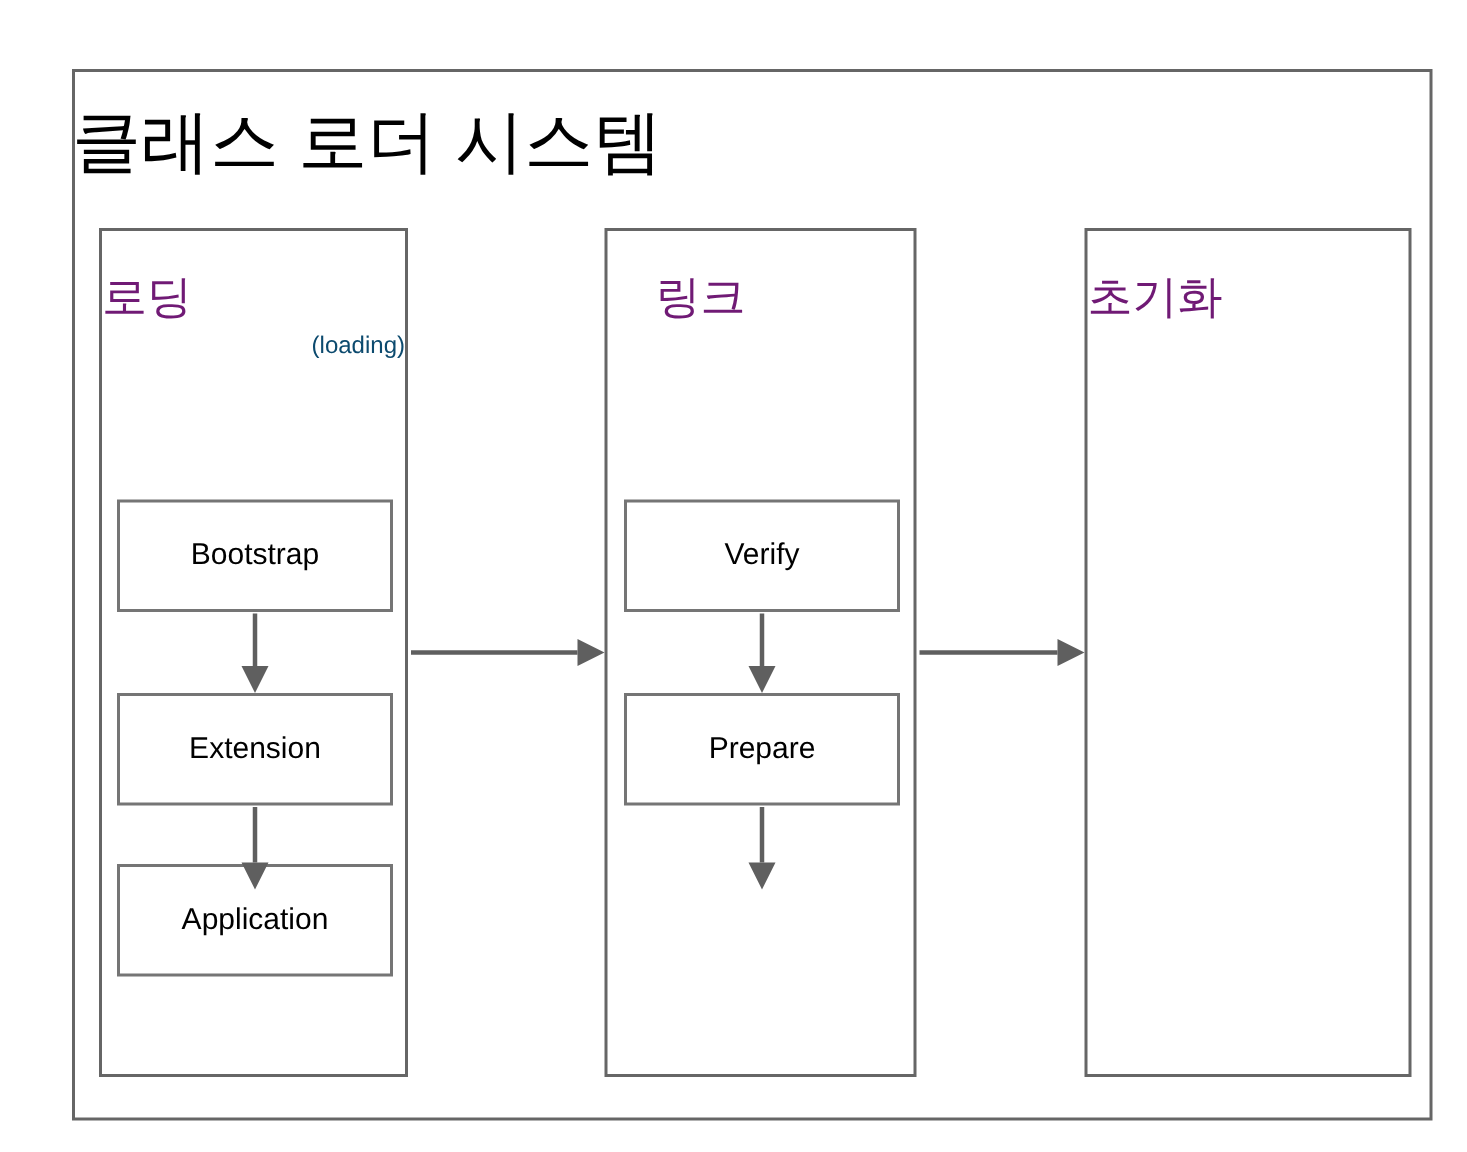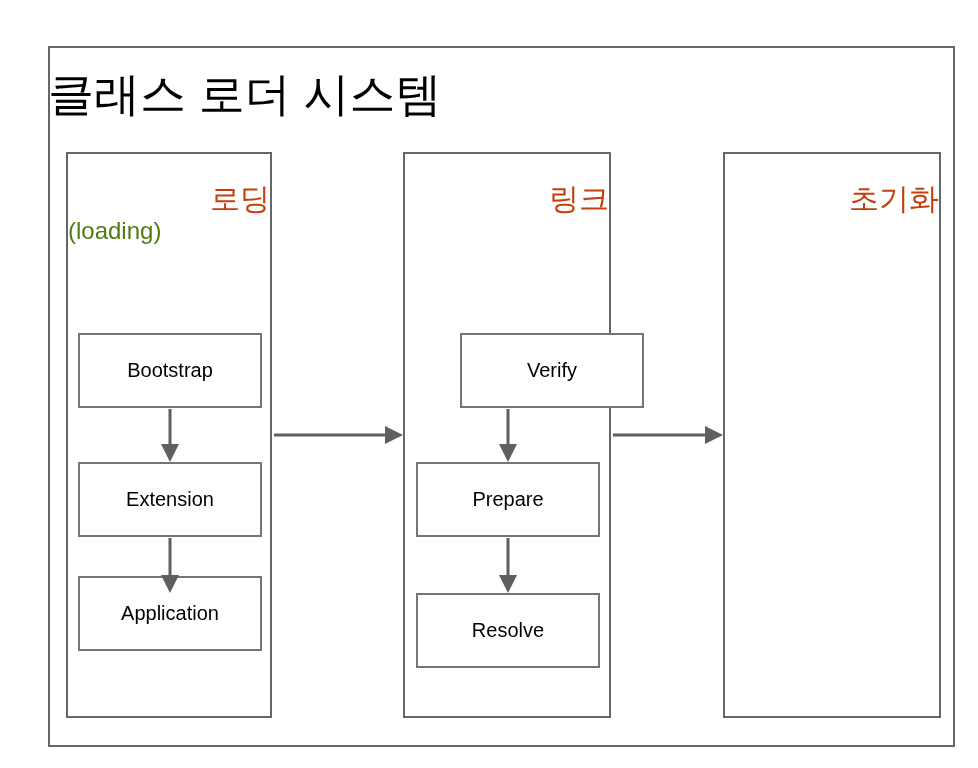--- a/index.html
+++ b/index.html
@@ -37,48 +37,48 @@
     top: 152px;
     height: 566px;
     border: 2px solid #666666;
     background: #ffffff;
   }
   .col-loading { left: 66px;  width: 206px; }
   .col-linking { left: 403px; width: 208px; padding-left: 32px; }
   .col-init    { left: 723px; width: 218px; }
   .col-heading {
     margin-top: 26px;
-    text-align: right;
+    text-align: left;
     font-size: 30px;
     line-height: 38px;
-    color: #c2410c;
+    color: #701a75;
     white-space: nowrap;
   }
   .col-subheading {
-    text-align: left;
-    font-size: 24px;
+    text-align: right;
+    font-size: 16px;
     line-height: 26px;
-    color: #4d7c0f;
+    color: #0c4a6e;
     white-space: nowrap;
   }
   .node {
     position: absolute;
     width: 184px; height: 75px;
     border: 2px solid #757575;
     background: #ffffff;
     display: flex;
     align-items: center;
     justify-content: center;
     font-size: 20px;
     color: #000000;
   }
   .n-bootstrap   { left: 78px;  top: 333px; }
   .n-extension   { left: 78px;  top: 462px; }
   .n-application { left: 78px;  top: 576px; }
-  .n-verify      { left: 416px; top: 333px; margin-left: 44px; }
+  .n-verify      { left: 416px; top: 333px; }
   .n-prepare     { left: 416px; top: 462px; }
   .n-resolve     { left: 416px; top: 593px; }
   .arrow-layer {
     position: absolute;
     left: 0; top: 0;
     width: 978px; height: 768px;
     pointer-events: none;
   }
   .arrow-layer line { stroke: #5f5f5f; stroke-width: 3; }
   .arrow-layer polygon { fill: #5f5f5f; }
@@ -104,21 +104,20 @@
   <div class="column col-init">
     <div class="col-heading">초기화</div>
   </div>
 
   <div class="node n-extension">Extension</div>
   <div class="node n-bootstrap">Bootstrap</div>
   <div class="node n-application">Application</div>
 
   <div class="node n-verify">Verify</div>
   <div class="node n-prepare">Prepare</div>
-  <div class="node n-resolve">Resolve</div>
 
   <svg class="arrow-layer" viewBox="0 0 978 768" xmlns="http://www.w3.org/2000/svg">
 
     <g>
       <line x1="170" y1="409" x2="170" y2="444"></line>
       <polygon points="161,444 179,444 170,462"></polygon>
     </g>
 
     <g>
       <line x1="170" y1="538" x2="170" y2="575"></line>

